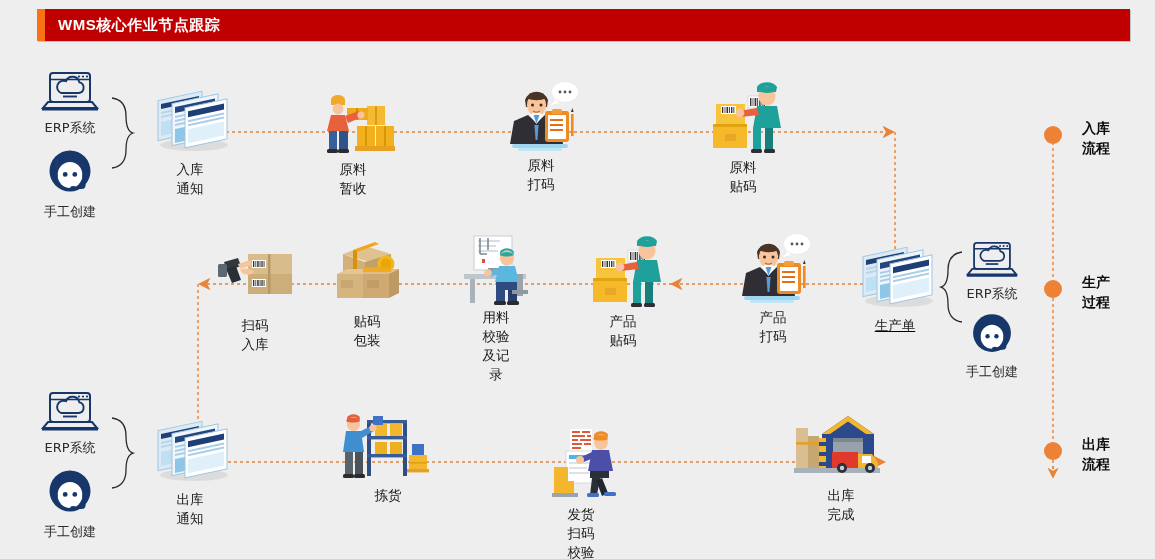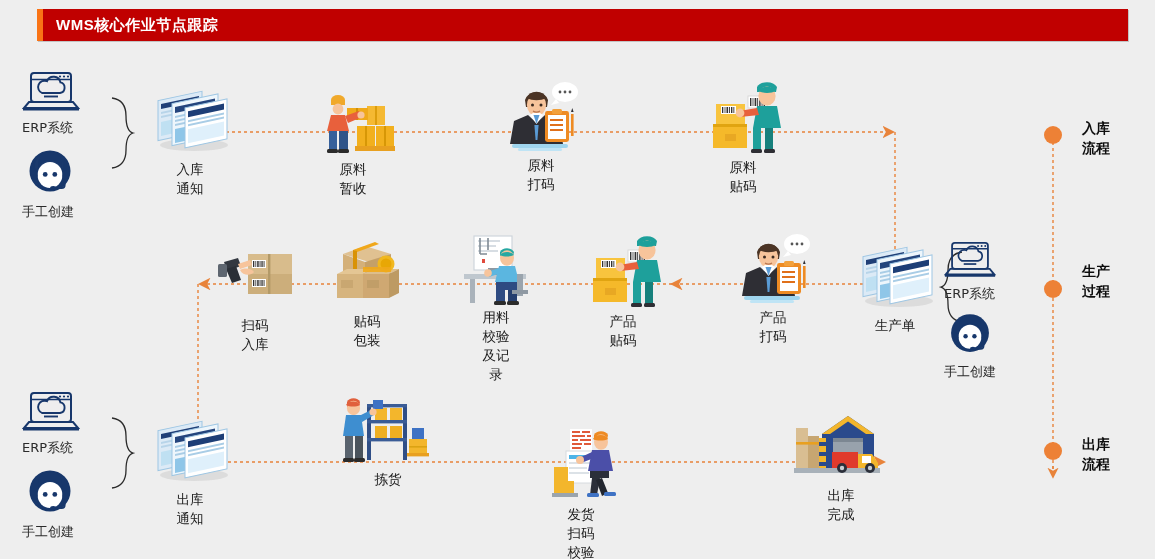--- a/index.html
+++ b/index.html
@@ -7,40 +7,40 @@
     width:1155px;height:559px;
     background:#eeeeee;
     font-family:"Liberation Sans","DejaVu Sans",sans-serif;
     overflow:hidden;position:relative;
   }
   #canvas{position:absolute;left:0;top:0;width:1155px;height:559px;}
 
   
   .banner{
     position:absolute;left:37px;top:9px;width:1085px;height:32px;
-    background:#C00000;border-left:6px solid #f97316;
+    background:#C00000;border-left:8px solid #f97316;
     box-shadow:1px 1px 0 rgba(0,0,0,.18);
   }
   .banner-title{
     position:absolute;left:13px;top:50%;transform:translateY(-50%);
     color:#ffffff;font-size:15px;font-weight:bold;letter-spacing:.5px;
     white-space:nowrap;
   }
 
   
   .node{position:absolute;width:110px;text-align:center;}
   .node .art{height:72px;position:relative;display:block;margin:0 auto;width:110px;}
   .node .cap{
     margin-top:6px;font-size:13.5px;color:#1b1b1b;line-height:1.42;
     font-family:"DejaVu Sans","Liberation Sans",sans-serif;
   }
   .cap span{display:block;}
 
   
-  .srcgroup{position:absolute;width:96px;}
+  .srcgroup{position:absolute;width:96px;text-align:center;}
   .srcitem{margin-bottom:2px;}
   .srcitem .lbl{
     font-size:13px;color:#2b2b2b;margin-top:1px;
     font-family:"DejaVu Sans","Liberation Sans",sans-serif;
   }
 
   
   .tl-label{
     position:absolute;font-size:14px;font-weight:bold;color:#0d0d0d;
     line-height:1.45;text-align:left;
@@ -526,21 +526,21 @@
         <rect x="85" y="36" width="2.6" height="22" fill="#EE8B23"></rect>
         <path d="M85,34 l1.3,-4 l1.3,4 z" fill="#2E2E34"></path>
       </svg>
     </div>
     <div class="cap">
       <span>产品</span>
       <span>打码</span>
     </div>
   </div>
 
-  <div class="node" style="left:840px;top:238px;">
+  <div class="node" style="left:840px;top:238px;text-decoration:underline;">
     <div class="art">
       <svg width="96" height="72" viewBox="0 0 96 72">
         <ellipse cx="52" cy="63" rx="34" ry="6" fill="#d8d8d8" opacity=".85"></ellipse>
         <g transform="skewY(-12)">
           <rect x="16" y="22" width="44" height="40" fill="#dceaf6" stroke="#9ec6e3" stroke-width="1"></rect>
           <rect x="19" y="26" width="38" height="5" fill="#1f3f77"></rect>
           <rect x="19" y="34" width="38" height="2" fill="#b7d4e9"></rect>
           <rect x="19" y="38" width="38" height="2" fill="#b7d4e9"></rect>
           <rect x="19" y="44" width="17" height="14" fill="#bfe0f2"></rect>
         </g>
@@ -595,21 +595,21 @@
           <rect x="19" y="44" width="36" height="14" fill="#dff0fb"></rect>
         </g>
       </svg>
     </div>
     <div class="cap">
       <span>出库</span>
       <span>通知</span>
     </div>
   </div>
 
-  <div class="node" style="left:333px;top:392px;">
+  <div class="node" style="left:333px;top:408px;">
     <div class="art">
       <svg width="110" height="72" viewBox="0 0 110 72">
         <rect x="34" y="12" width="4" height="56" fill="#2F4E86"></rect>
         <rect x="70" y="12" width="4" height="56" fill="#2F4E86"></rect>
         <rect x="34" y="28" width="40" height="3.4" fill="#3A5C96"></rect>
         <rect x="34" y="46" width="40" height="3.4" fill="#3A5C96"></rect>
         <rect x="34" y="12" width="40" height="3.4" fill="#3A5C96"></rect>
         <rect x="42" y="16" width="12" height="12" fill="#F3B62C"></rect>
         <rect x="57" y="16" width="12" height="12" fill="#F3B62C"></rect>
         <rect x="42" y="34" width="12" height="12" fill="#EFAF22"></rect>
@@ -712,21 +712,21 @@
     <div class="cap">
       <span>出库</span>
       <span>完成</span>
     </div>
   </div>
 
   <div class="tl-label" style="left:1082px;top:118px;">
     <span>入库</span>
     <span>流程</span>
   </div>
-  <div class="tl-label" style="left:1082px;top:261px;">
+  <div class="tl-label" style="left:1082px;top:272px;">
     <span>生产</span>
     <span>过程</span>
   </div>
   <div class="tl-label" style="left:1082px;top:434px;">
     <span>出库</span>
     <span>流程</span>
   </div>
 
 </div>
 

